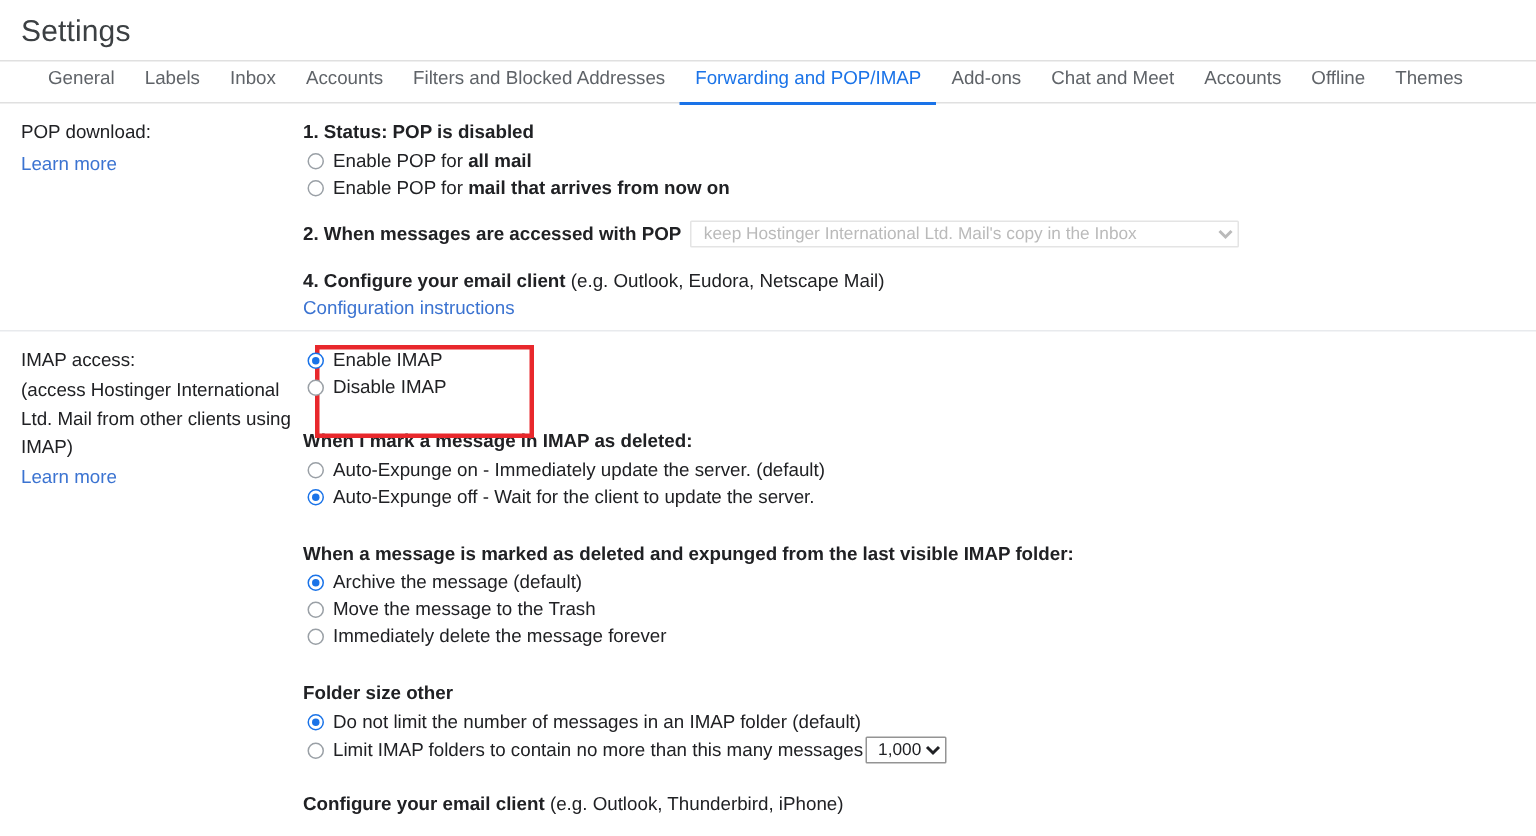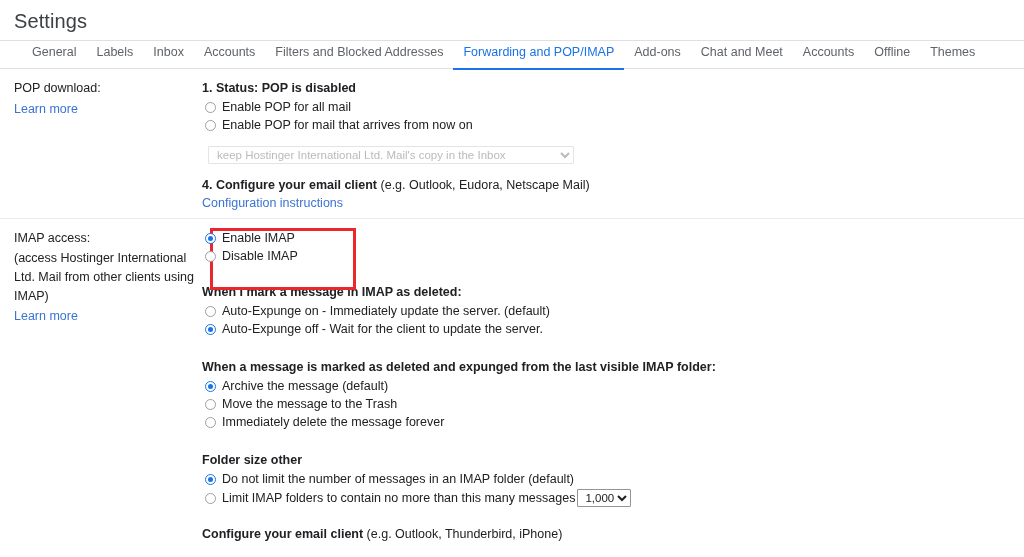--- a/index.html
+++ b/index.html
@@ -139,21 +139,21 @@
     left: 50%;
     top: 50%;
     width: 5px;
     height: 5px;
     margin-left: -2.5px;
     margin-top: -2.5px;
     border-radius: 50%;
     background: #1a73e8;
   }
   .opt-label { cursor: pointer; }
-  .opt-label b { font-weight: normal; }
+  .opt-label b { font-weight: bold; }
 
   
   .pop-line {
     display: flex;
     align-items: center;
     font-weight: bold;
     line-height: 20px;
   }
 
   
@@ -234,20 +234,21 @@
           </div>
           <div class="opt">
             <span class="radio"></span>
             <span class="opt-label"><span>Enable POP for </span><b>mail that arrives from now on</b></span>
           </div>
         </div>
     </div>
 
     <div class="group" style="margin-bottom:12px;">
       <div class="pop-line">
+        <span>2. When messages are accessed with POP</span>
         <select class="pop-select" id="pop-select" disabled=""><option>keep Hostinger International Ltd. Mail's copy in the Inbox</option></select>
       </div>
     </div>
 
     <div class="group">
       <div class="group-head">
         <span>4. Configure your email client</span><span class="normal"> (e.g. Outlook, Eudora, Netscape Mail)</span>
       </div>
       <a class="link">Configuration instructions</a>
     </div>

